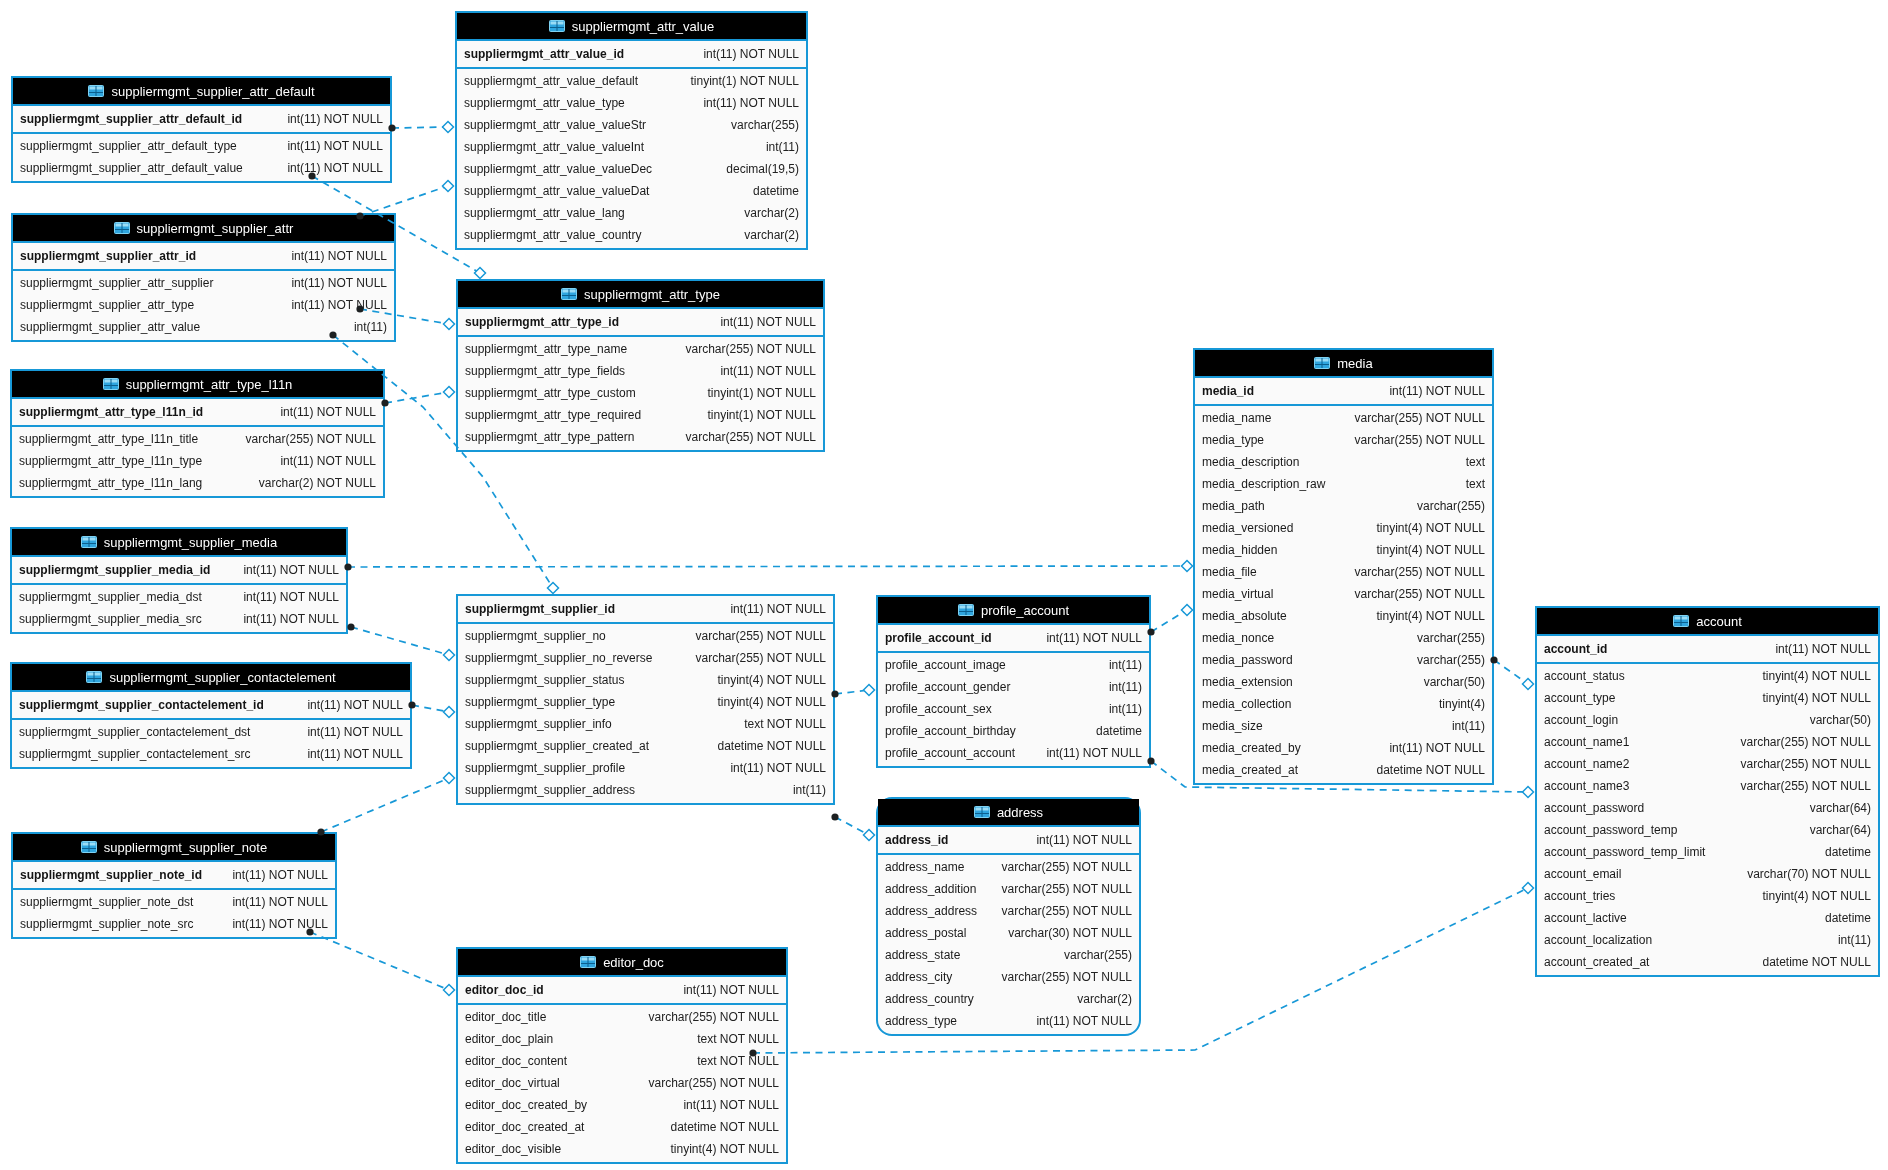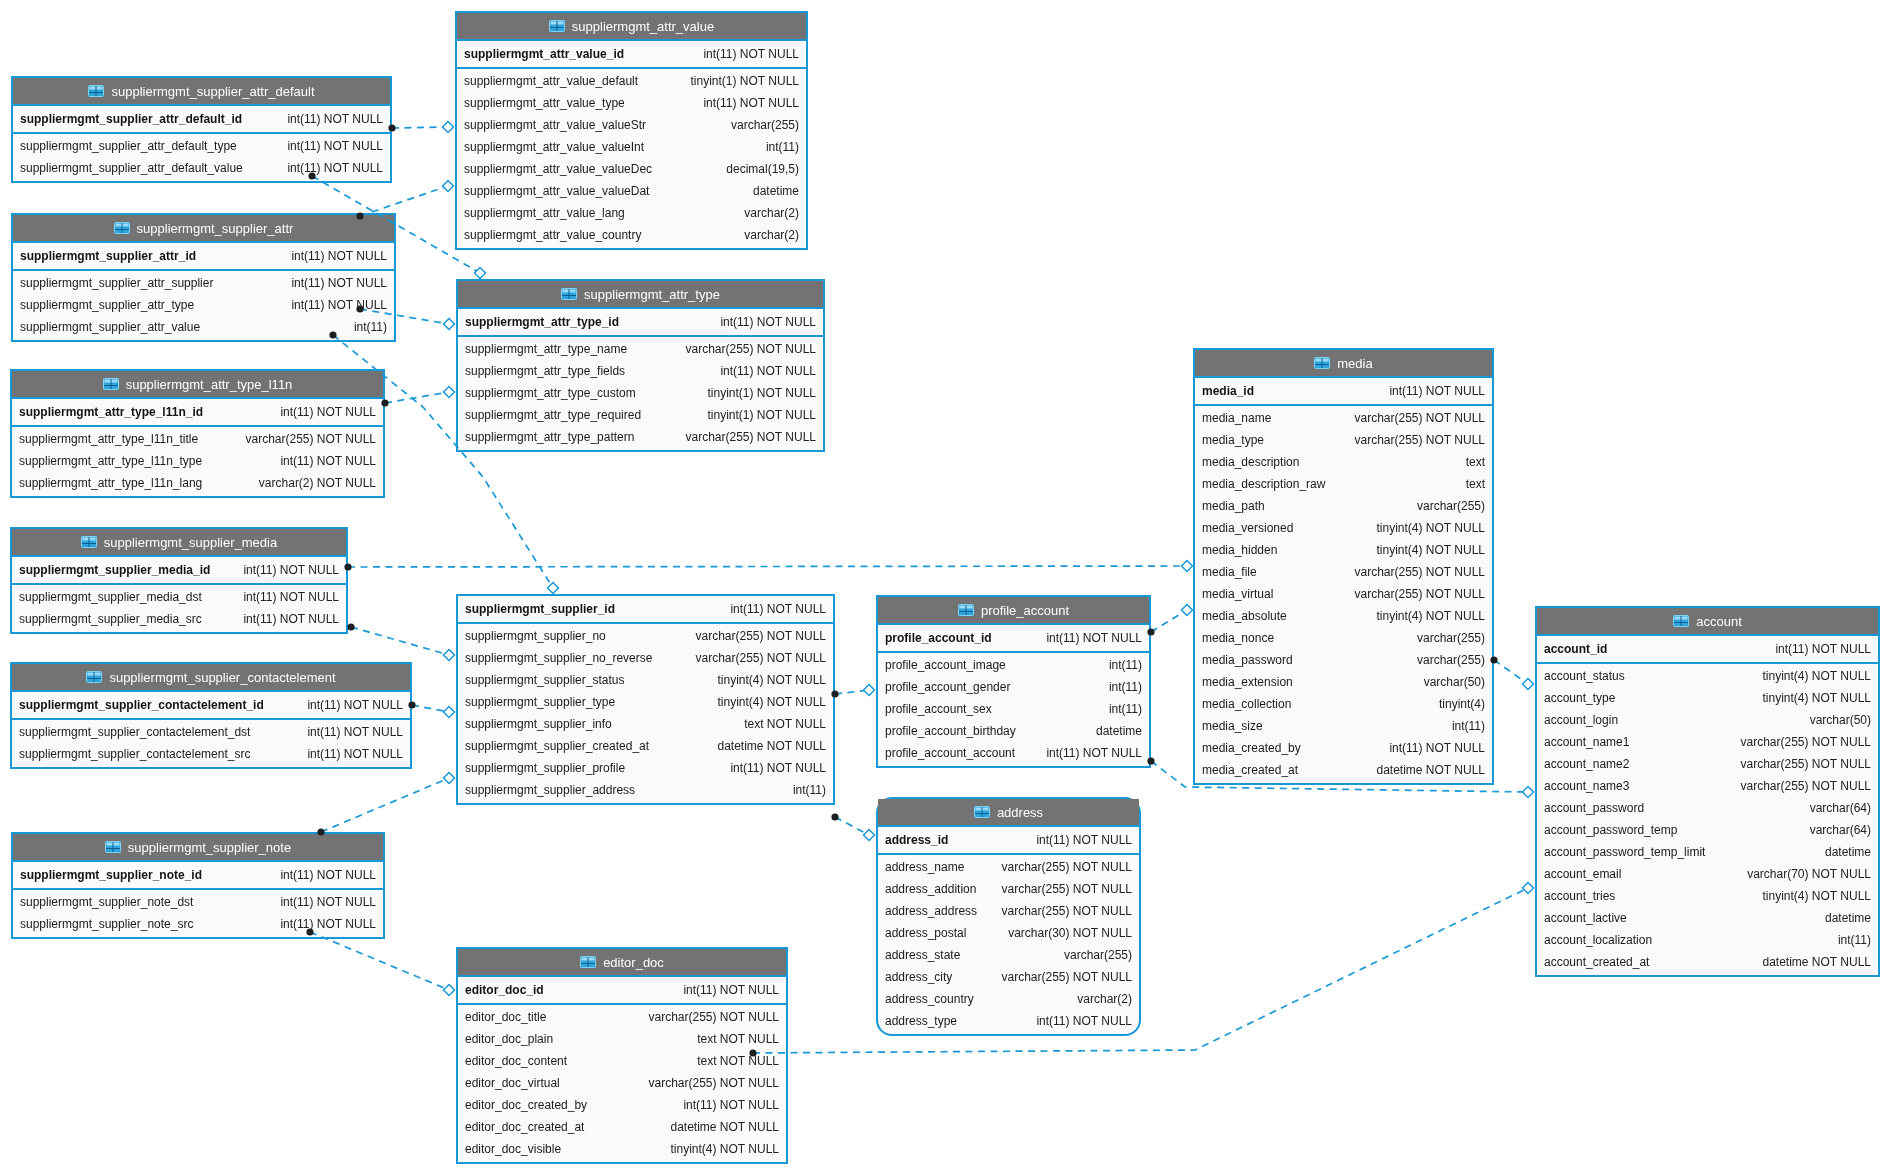--- a/index.html
+++ b/index.html
@@ -11,21 +11,21 @@
     overflow:hidden;
   }
   .db-table{
     position:absolute;
     border:2px solid #1798d7;
     background:#fafafa;
     box-sizing:border-box;
     z-index:2;
   }
   .db-table .hdr{
-    background:#737373;
+    background:#000000;
     color:#ffffff;
     height:26px;
     display:flex;align-items:center;justify-content:center;
     gap:7px;
     font-size:13px;
     border-bottom:2px solid #1798d7;
     white-space:nowrap;
     overflow:hidden;
   }
   .db-table .pkrow{
@@ -364,21 +364,21 @@
         <div class="colrow">
           <span>suppliermgmt_supplier_contactelement_dst</span>
           <span class="ctype">int(11) NOT NULL</span>
         </div>
         <div class="colrow">
           <span>suppliermgmt_supplier_contactelement_src</span>
           <span class="ctype">int(11) NOT NULL</span>
         </div>
       </div>
     </div>
-    <div class="db-table" style="left: 11px; top: 832px; width: 374px;">
+    <div class="db-table" style="left: 11px; top: 832px; width: 326px;">
       <div class="hdr">
         <svg width="16" height="12" class="tbl-icon">
           <rect x="0.5" y="0.5" width="15" height="11" rx="1" fill="#2fa5de" stroke="#7fd2f2"></rect>
           <rect x="1.5" y="1.5" width="13" height="3" fill="#9adcf5"></rect>
           <line x1="8" y1="1" x2="8" y2="11" stroke="#0b5f8e" stroke-width="1"></line>
           <line x1="1" y1="7.5" x2="15" y2="7.5" stroke="#0b5f8e" stroke-width="1"></line>
         </svg>
         <span>suppliermgmt_supplier_note</span>
       </div>
       <div class="pkrow">

